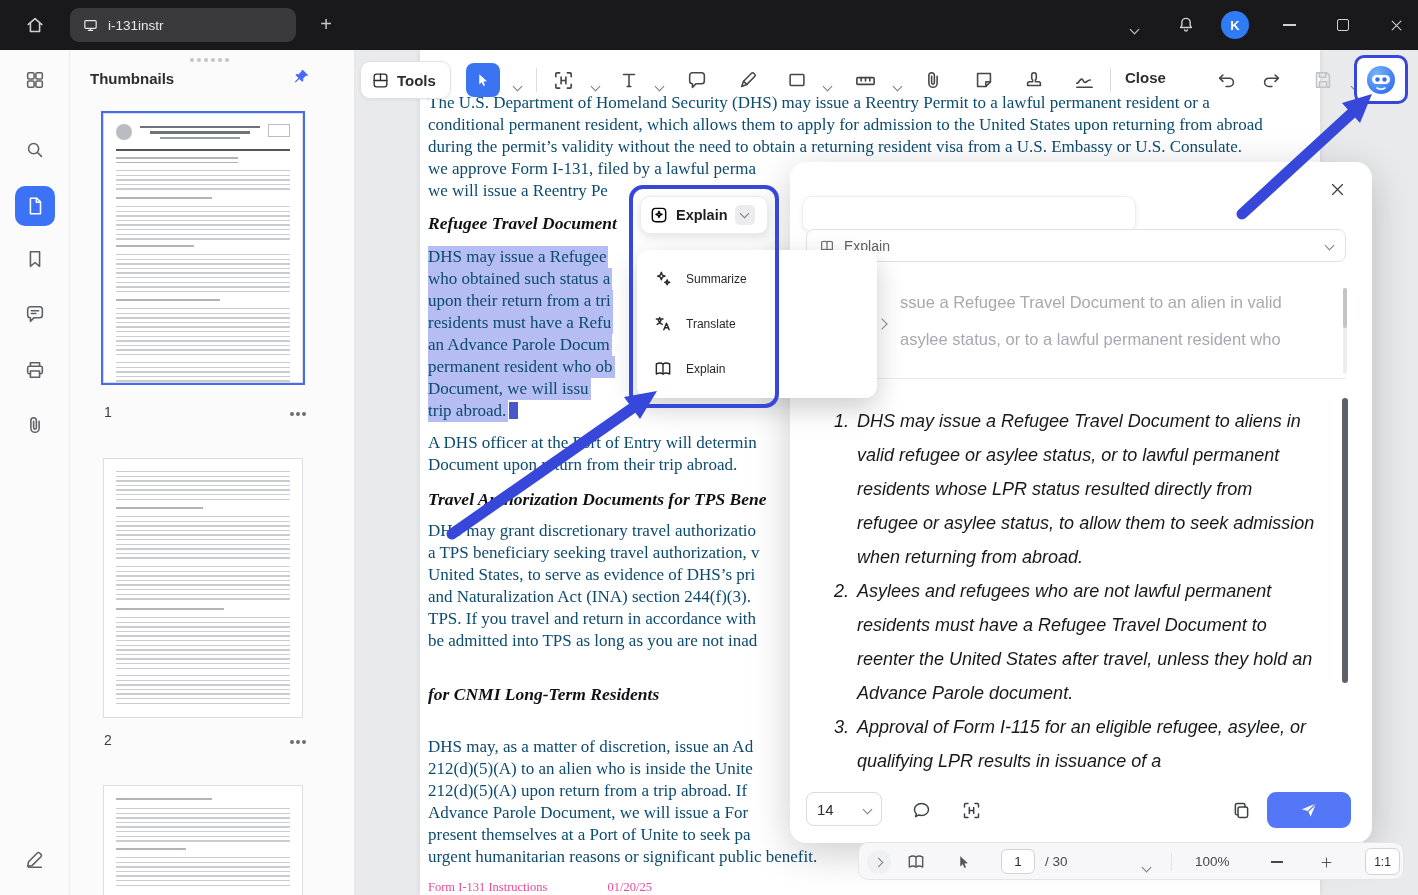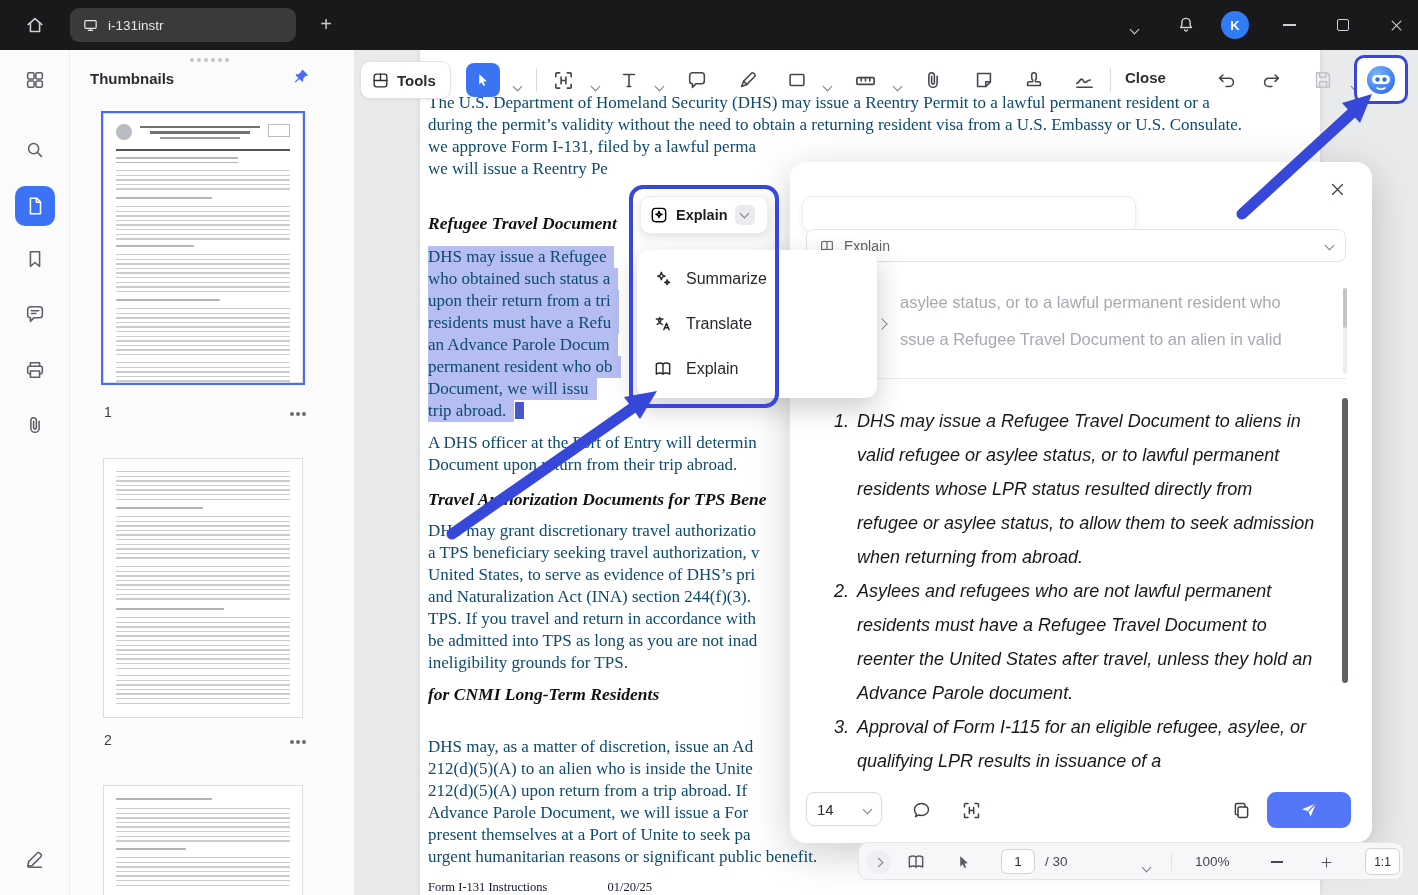--- a/index.html
+++ b/index.html
@@ -40,30 +40,30 @@
   .tbtn { position:absolute; top:18px; width:24px; height:24px; color:#43464c; display:flex; align-items:center; justify-content:center; }
   .chev { display:inline-block; width:7px; height:7px; border-right:1.6px solid #7a7d83; border-bottom:1.6px solid #7a7d83; transform:rotate(45deg); }
   .tb-div { position:absolute; top:18px; width:1px; height:24px; background:#dcdce0; }
   .close-btn { position:absolute; left:770px; top:19px; font-size:15px; font-weight:600; color:#2b2d31; }
   .ai-box { position:absolute; left:999px; top:5px; width:54px; height:49px; border:3px solid #3647d9; border-radius:10px; background:#fff; display:flex; align-items:center; justify-content:center; z-index:41; }
 
   
   .page { position:absolute; left:420px; top:50px; width:900px; height:845px; background:#fff; box-shadow:0 0 6px rgba(0,0,0,.10); z-index:1; }
   .dl { position:relative; height:22px; white-space:nowrap; font:17px/22px "Liberation Serif","DejaVu Serif",serif; color:#0c4a6e; }
   .dh { font:italic 700 17.5px/22px "Liberation Serif","DejaVu Serif",serif; color:#101114; white-space:nowrap; }
-  .hl { background:#b5bdf2; padding:1px 8px 2px 0; }
+  .hl { background:#b5bdf2; padding:1px 2px 2px 0; }
   .sel-handle { display:inline-block; width:9px; height:17px; background:#4a57cc; vertical-align:-3px; margin-left:1px; }
-  .dfoot { font:12.5px "Liberation Serif","DejaVu Serif",serif; color:#0f172a; }
+  .dfoot { font:12.5px "Liberation Serif","DejaVu Serif",serif; color:#ec4899; }
 
   
   .exp-pill { position:absolute; left:640px; top:196px; width:128px; height:38px; background:#fff; border:1px solid #ececef; border-radius:10px; box-shadow:0 3px 10px rgba(0,0,0,.12); display:flex; align-items:center; gap:7px; padding:0 8px; z-index:21; }
   .exp-pill .lbl { font-size:14.5px; font-weight:700; color:#1c1d21; }
   .exp-chevbox { width:20px; height:20px; background:#ececef; border-radius:5px; display:flex; align-items:center; justify-content:center; }
   .exp-card { position:absolute; left:637px; top:250px; width:240px; height:148px; background:#fff; border-radius:12px; box-shadow:0 10px 28px rgba(0,0,0,.20); z-index:20; padding:6px 0; }
-  .exp-item { height:45px; display:flex; align-items:center; gap:13px; padding:0 16px; font-size:16px; color:#26282c; }
+  .exp-item { height:45px; display:flex; align-items:center; gap:13px; padding:0 16px; font-size:12px; color:#26282c; }
   .exp-border { position:absolute; left:629px; top:185px; width:150px; height:223px; border:4px solid #3647d9; border-radius:14px; z-index:22; pointer-events:none; }
 
   
   .panel { position:absolute; left:790px; top:162px; width:582px; height:681px; background:#fff; border-radius:16px; box-shadow:0 10px 40px rgba(0,0,0,.20); z-index:10; overflow:hidden; }
   .p-tab { position:absolute; left:12px; top:34px; width:334px; height:36px; background:#fff; border:1px solid #ededf0; border-radius:10px; box-shadow:0 2px 6px rgba(0,0,0,.07); }
   .p-select { position:absolute; left:16px; top:67px; width:540px; height:33px; background:#fff; border:1px solid #e2e2e6; border-radius:8px; display:flex; align-items:center; gap:9px; padding:0 12px; color:#5f6269; font-size:14px; z-index:2; }
   .p-close { position:absolute; left:534px; top:14px; width:26px; height:26px; display:flex; align-items:center; justify-content:center; color:#3a3d42; z-index:3; }
   .p-quote { position:absolute; left:110px; top:122px; width:436px; font-size:16.5px; line-height:37px; color:#a6a9b0; }
   .p-qchev { position:absolute; left:88px; top:152px; color:#8a8d93; }
   .p-qsb { position:absolute; left:553px; top:126px; width:4px; height:86px; background:#ededef; border-radius:2px; }
@@ -92,20 +92,21 @@
   svg.i * { stroke:currentColor; fill:none; stroke-width:1.7; stroke-linecap:round; stroke-linejoin:round; }
 </style>
 </head>
 <body>
 
 <div class="app">
 
   <div class="page">
     <div class="abs" style="left:8px; top:42px;">
       <div class="dl">The U.S. Department of Homeland Security (DHS) may issue a Reentry Permit to a lawful permanent resident or a</div>
+      <div class="dl">conditional permanent resident, which allows them to apply for admission to the United States upon returning from abroad</div>
       <div class="dl">during the permit’s validity without the need to obtain a returning resident visa from a U.S. Embassy or U.S. Consulate.</div>
       <div class="dl">we approve Form I-131, filed by a lawful perma</div>
       <div class="dl">we will issue a Reentry Pe</div>
     </div>
     <div class="abs dh" style="left:8px; top:162px;">Refugee Travel Document</div>
     <div class="abs" style="left:8px; top:196px;">
       <div class="dl"><span class="hl">DHS may issue a Refugee</span></div>
       <div class="dl"><span class="hl">who obtained such status a</span></div>
       <div class="dl"><span class="hl">upon their return from a tri</span></div>
       <div class="dl"><span class="hl">residents must have a Refu</span></div>
@@ -119,21 +120,20 @@
       <div class="dl">Document upon return from their trip abroad.</div>
     </div>
     <div class="abs dh" style="left:8px; top:438px;">Travel Authorization Documents for TPS Bene</div>
     <div class="abs" style="left:8px; top:470px;">
       <div class="dl">DHS may grant discretionary travel authorizatio</div>
       <div class="dl">a TPS beneficiary seeking travel authorization, v</div>
       <div class="dl">United States, to serve as evidence of DHS’s pri</div>
       <div class="dl">and Naturalization Act (INA) section 244(f)(3).</div>
       <div class="dl">TPS. If you travel and return in accordance with</div>
       <div class="dl">be admitted into TPS as long as you are not inad</div>
-      <div class="dl">ineligibility grounds for TPS.</div>
     </div>
     <div class="abs" style="left:8px; top:632px;">
       <div class="dh" style="line-height:24px;">for CNMI Long-Term Residents</div>
     </div>
     <div class="abs" style="left:8px; top:686px;">
       <div class="dl">DHS may, as a matter of discretion, issue an Ad</div>
       <div class="dl">212(d)(5)(A) to an alien who is inside the Unite</div>
       <div class="dl">212(d)(5)(A) upon return from a trip abroad. If</div>
       <div class="dl">Advance Parole Document, we will issue a For</div>
       <div class="dl">present themselves at a Port of Unite to seek pa</div>
@@ -433,22 +433,22 @@
     <div class="p-select">
       <svg class="i" width="16" height="16" viewBox="0 0 24 24">
           <path d="M4 6c3-1.5 6-1.5 8 0 2-1.5 5-1.5 8 0v12c-3-1.5-6-1.5-8 0-2-1.5-5-1.5-8 0z"></path>
           <path d="M12 6v12"></path>
         </svg>
       <span>Explain</span>
       <span class="chev" style="margin-left:auto;"></span>
     </div>
     <span class="p-qchev"><span class="chev" style="transform:rotate(-45deg); width:8px; height:8px; border-color:#8a8d93;"></span></span>
     <div class="p-quote">
+      <div>ssue a Refugee Travel Document to an alien in valid</div>
       <div>asylee status, or to a lawful permanent resident who</div>
-      <div>ssue a Refugee Travel Document to an alien in valid</div>
     </div>
     <div class="p-qsb">
         <span class="th"></span>
       </div>
     <div class="p-div"></div>
     <ol class="answers">
       <li>DHS may issue a Refugee Travel Document to aliens in valid refugee or asylee status, or to lawful permanent residents whose LPR status resulted directly from refugee or asylee status, to allow them to seek admission when returning from abroad.</li>
       <li>Asylees and refugees who are not lawful permanent residents must have a Refugee Travel Document to reenter the United States after travel, unless they hold an Advance Parole document.</li>
       <li>Approval of Form I-115 for an eligible refugee, asylee, or qualifying LPR results in issuance of a</li>
     </ol>

